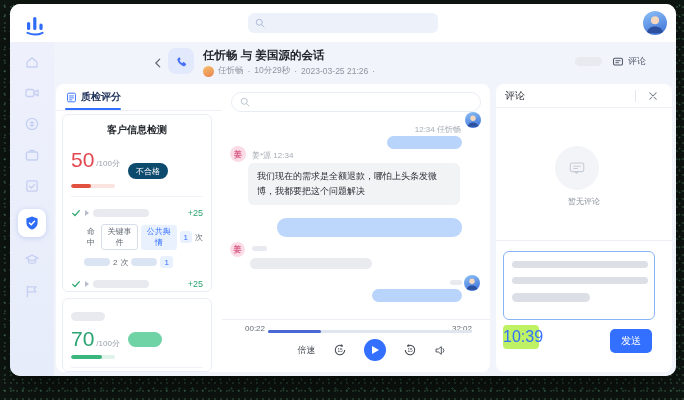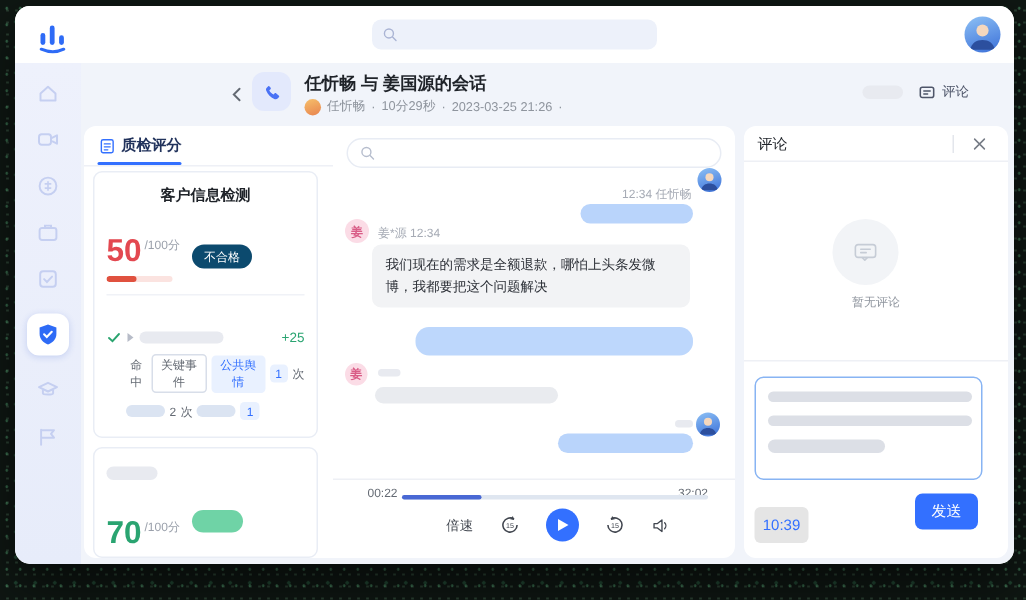--- a/index.html
+++ b/index.html
@@ -55,31 +55,31 @@
   .p-left{left:2px;width:182px;}
   .tabhead{height:27px;border-bottom:1px solid #eef0f6;display:flex;align-items:center;
     gap:4px;padding-left:10px;position:relative;cursor:pointer;}
   .tabhead .tlabel{font-size:10px;font-weight:bold;color:#22335c;}
   .tabhead .underline{position:absolute;left:9px;bottom:0;width:56px;height:2px;background:#3370ff;border-radius:2px;}
   .card{position:absolute;left:6px;width:150px;border:1px solid #e9edf5;border-radius:6px;padding:8px;background:#fff;}
   .card1{top:30px;height:178px;text-align:center;}
   .card2{top:214px;height:74px;}
   .c-title{font-size:10px;font-weight:bold;color:#1f2329;}
   .score-row{display:flex;align-items:center;margin-top:3px;}
-  .score-num{font-size:21px;font-weight:bold;line-height:22px;margin-top:17px;}
+  .score-num{font-size:21px;font-weight:normal;line-height:22px;}
   .red{color:#e34850;} .green{color:#2aa471;}
   .score-unit{font-size:8px;color:#9aa0ab;margin-left:2px;margin-top:8px;}
   .badge-fail{margin-left:8px;background:#0c4a6e;color:#fff;font-size:8px;padding:2.5px 8px;border-radius:9px;margin-top:23px;}
   .badge-pass{margin-left:8px;width:34px;height:15px;background:#6fd3a6;border-radius:8px;}
   .pbar{margin-top:5px;width:44px;height:4px;border-radius:2px;overflow:hidden;}
   .pbar.redt{background:#fbe3e0;} .pbar.greent{background:#dff3ea;}
   .pbar>i{display:block;height:100%;border-radius:2px;}
   .pbar.redt>i{width:45%;background:#e0513f;} .pbar.greent>i{width:70%;background:#3cb67f;}
   .cdiv{border-top:1px solid #f0f2f7;margin-top:8px;}
-  .rule-row{display:flex;align-items:center;gap:4px;margin-top:23px;}
+  .rule-row{display:flex;align-items:center;gap:4px;margin-top:11px;}
   .caret-r{width:0;height:0;border-left:4px solid #b7bcc8;border-top:3px solid transparent;border-bottom:3px solid transparent;}
   .caret-d{width:0;height:0;border-top:4px solid #b7bcc8;border-left:3.5px solid transparent;border-right:3.5px solid transparent;}
   .bonus{margin-left:auto;font-size:9px;color:#2aa471;}
   .r-title{font-size:9.5px;font-weight:bold;color:#1f2329;}
   .tagline{display:flex;align-items:center;gap:3px;margin:6px 0 0 13px;font-size:8px;color:#646a73;flex-wrap:nowrap;}
   .tag-gray{border:1px solid #d8dee9;border-radius:3px;padding:1px 4px;color:#646a73;background:#fff;}
   .chip-blue{background:#e9f1ff;color:#3370ff;border-radius:3px;padding:1.5px 4px;}
   .sk-blue{background:#dbe4f2;}
   
   .p-mid{left:168px;width:268px;}
@@ -111,22 +111,22 @@
   .cm-title{position:absolute;left:9px;top:5px;font-size:10px;color:#1f2329;}
   .cm-vsep{position:absolute;right:36px;top:6px;width:1px;height:12px;background:#e3e6ec;}
   .cm-close{position:absolute;right:13px;top:6px;width:12px;height:12px;cursor:pointer;}
   .cm-empty-circle{position:absolute;left:59px;top:62px;width:44px;height:44px;border-radius:50%;
     background:#f2f4f7;display:grid;place-items:center;}
   .cm-empty-text{position:absolute;left:0;right:0;top:112px;text-align:center;font-size:8px;color:#8f959e;}
   .cm-div2{position:absolute;left:0;right:0;top:156px;border-top:1px solid #eef0f5;}
   .cm-input{position:absolute;left:7px;top:167px;width:152px;height:69px;border:1px solid #88b4f3;
     border-radius:6px;background:#fff;padding:9px 8px;cursor:text;}
   .cm-input .sk{display:block;background:#dcdfe6;}
-  .cm-time{position:absolute;left:7px;top:254px;width:36px;height:24px;background:#e5e5e5;color:#3370ff;
-    font-size:10px;border-radius:4px;display:grid;place-items:center;}
+  .cm-time{position:absolute;left:7px;top:241px;width:36px;height:24px;background:#bef264;color:#3370ff;
+    font-size:16px;border-radius:4px;display:grid;place-items:center;}
   .cm-send{position:absolute;left:114px;top:245px;width:42px;height:24px;background:#3370ff;color:#fff;
     font-size:10px;border:0;border-radius:5px;cursor:pointer;display:grid;place-items:center;}
 </style>
 </head>
 <body>
 
 <div class="window">
 
   <div class="topbar">
     <span class="logo">

